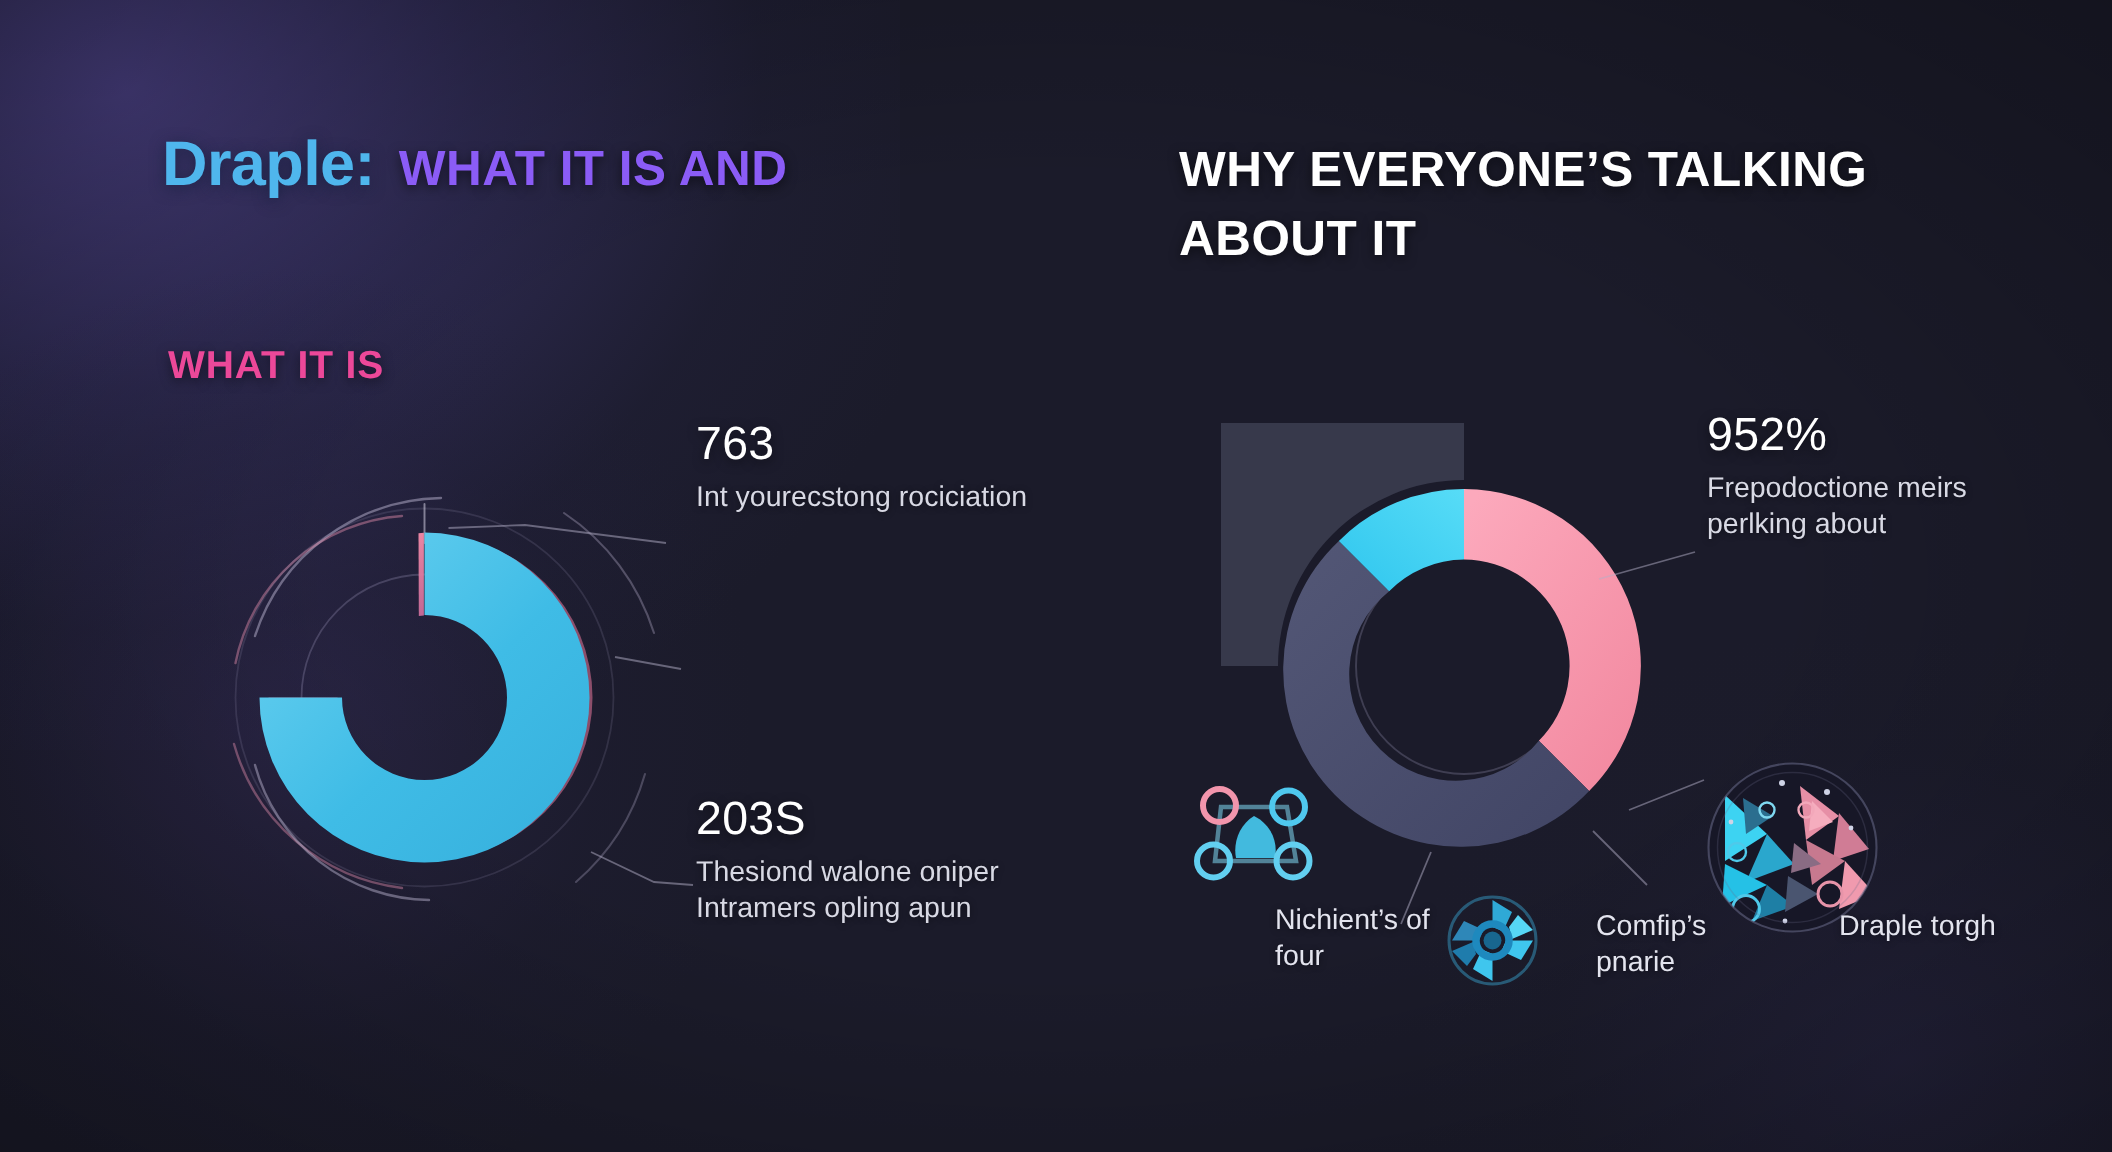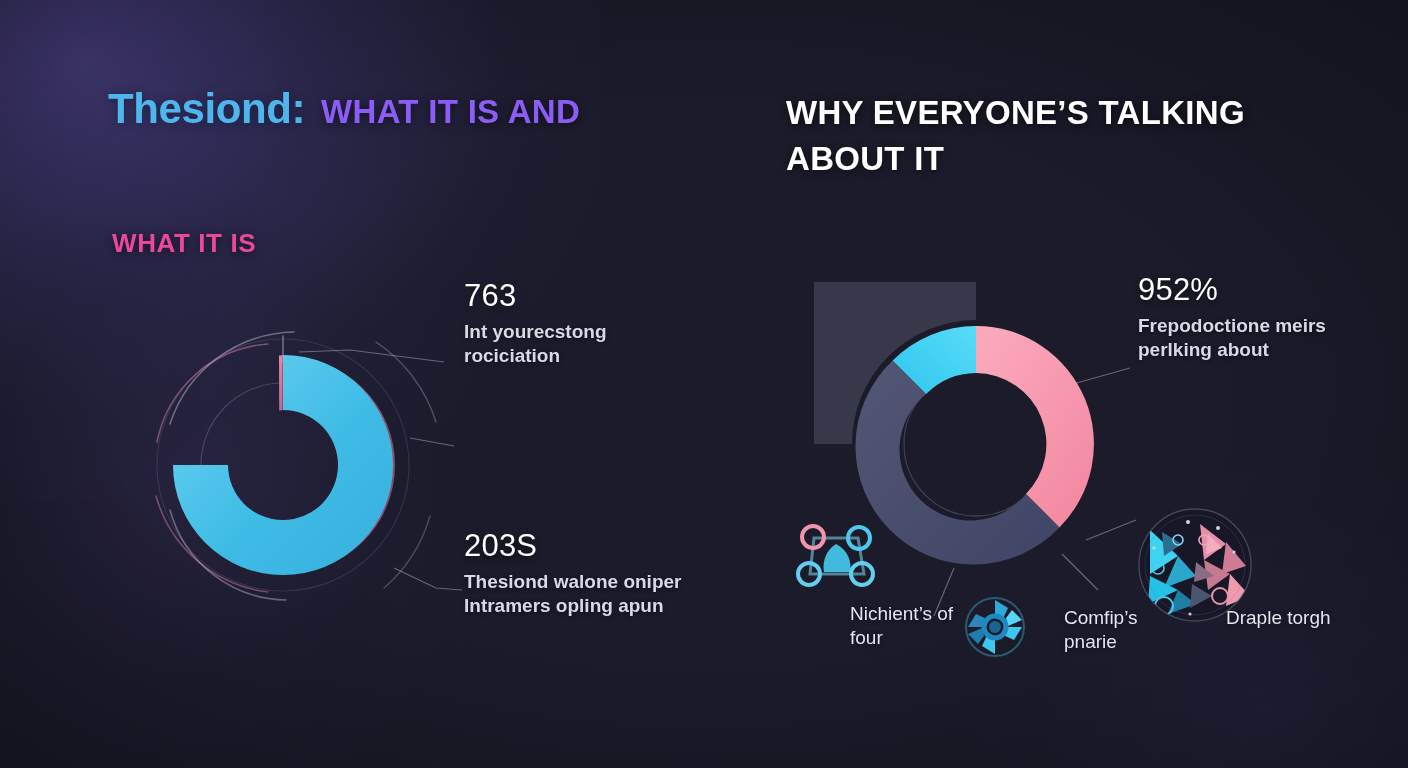--- a/index.html
+++ b/index.html
@@ -133,21 +133,21 @@
     font-size: 31px;
     font-weight: normal;
     letter-spacing: 0.2px;
     margin-bottom: 6px;
     text-shadow: 0 2px 7px rgba(0,0,0,0.5);
   }
   .callout .desc {
     color: #d8d9e4;
     font-size: 19px;
     line-height: 1.28;
-    font-weight: 700;
+    font-weight: 400;
     text-shadow: 0 1px 5px rgba(0,0,0,0.45);
   }
   .callout-l1 { left: 464px; top: 278px; }
   .callout-l2 { left: 464px; top: 528px; }
   .callout-r1 { left: 1138px; top: 272px; width: 200px; }
 
   
   .icon-row {
     position: absolute;
     left: 786px;
@@ -182,21 +182,21 @@
 <div id="infographic">
 
   <div class="bg-base"></div>
   <div class="bg-glow-tl"></div>
   <div class="bg-glow-left"></div>
   <div class="bg-glow-br"></div>
   <div class="bg-vignette"></div>
 
   <div class="headline">
     <div class="headline-row1">
-      <span class="brand">Thesiond:</span><span class="head-main">WHAT IT IS AND</span>
+      <span class="brand">Draple:</span><span class="head-main">WHAT IT IS AND</span>
     </div>
   </div>
   <div class="headline-right">WHY EVERYONE’S TALKING ABOUT IT</div>
 
   <div class="section-title">WHAT IT IS</div>
 
   <div class="chart-wrap chart-left">
     <svg width="330" height="330" viewBox="0 0 330 330">
       <defs>
         <linearGradient id="lgCyan" x1="0" y1="0" x2="1" y2="1">

